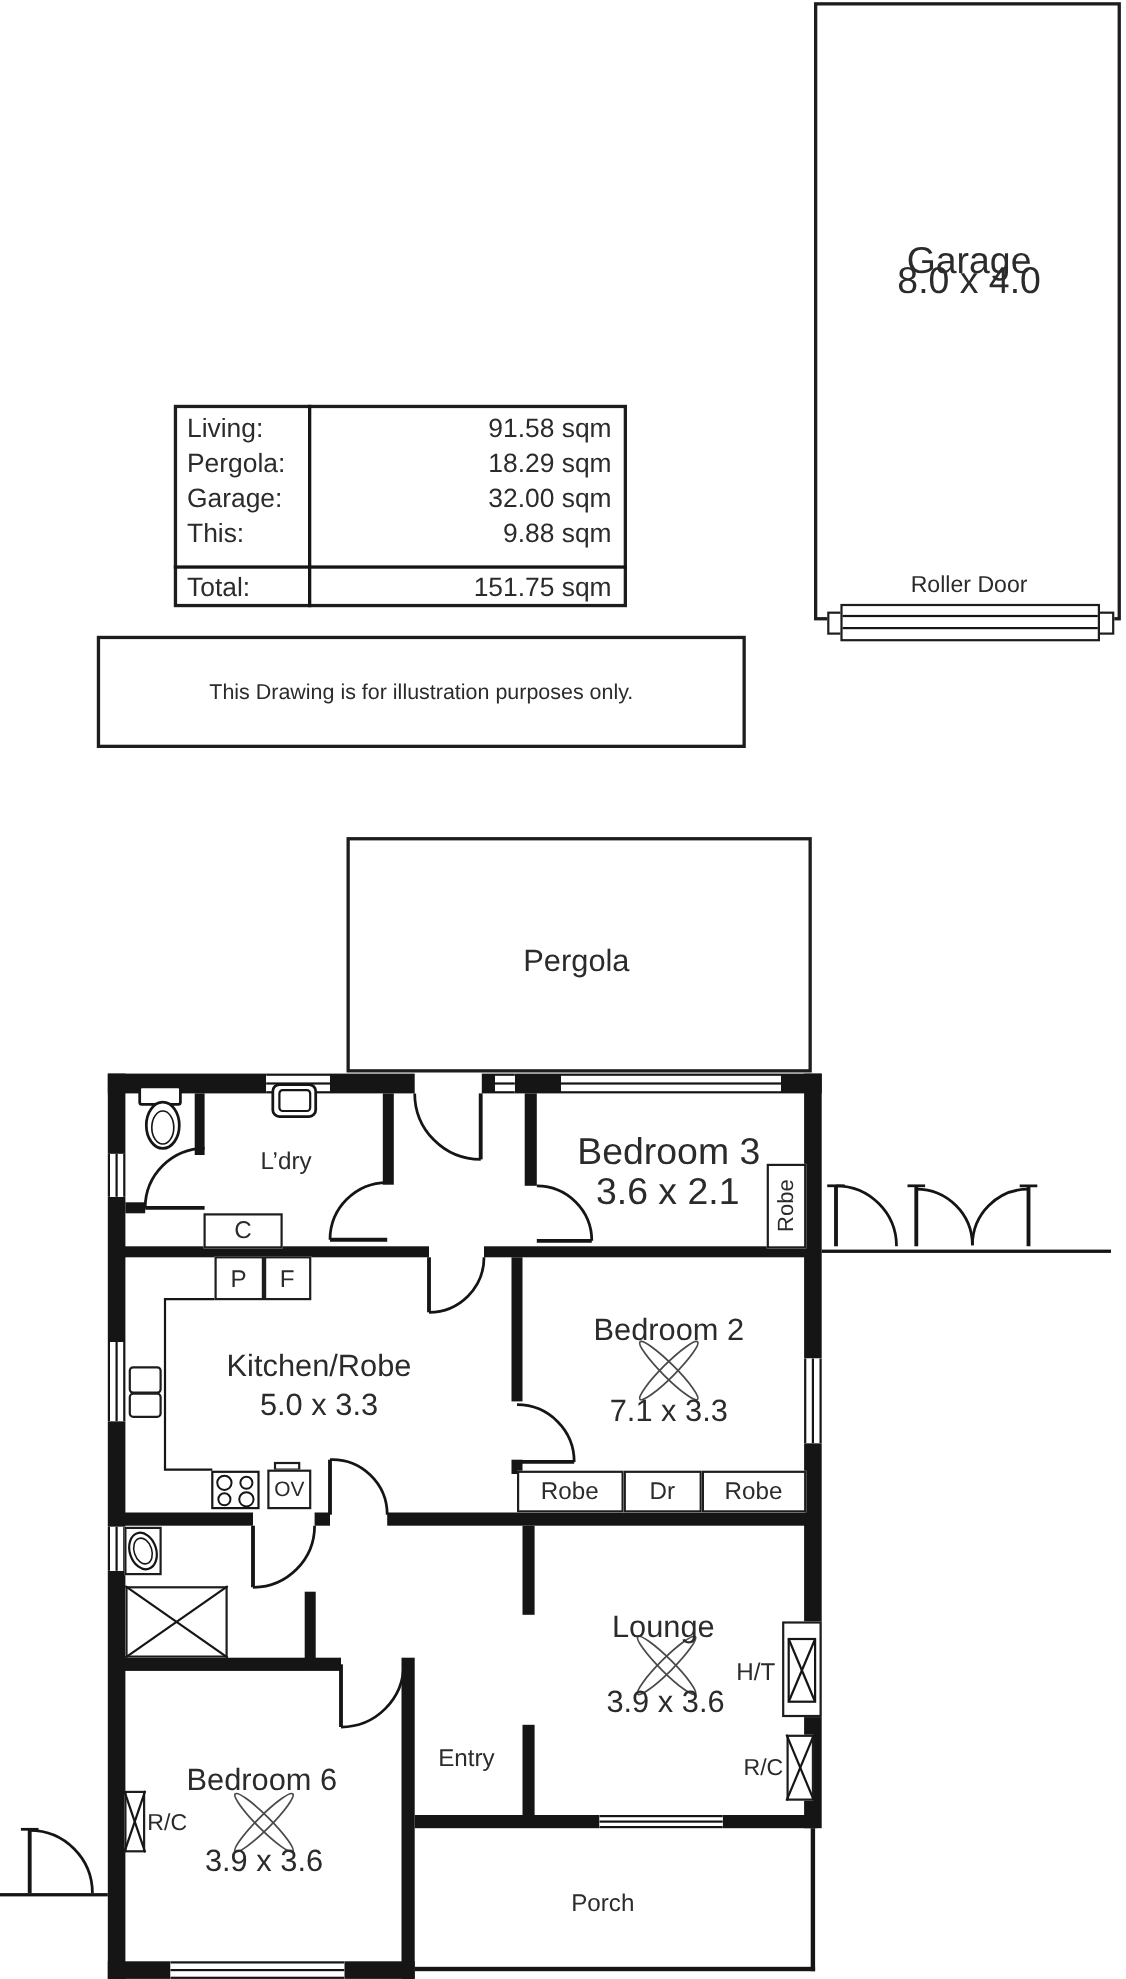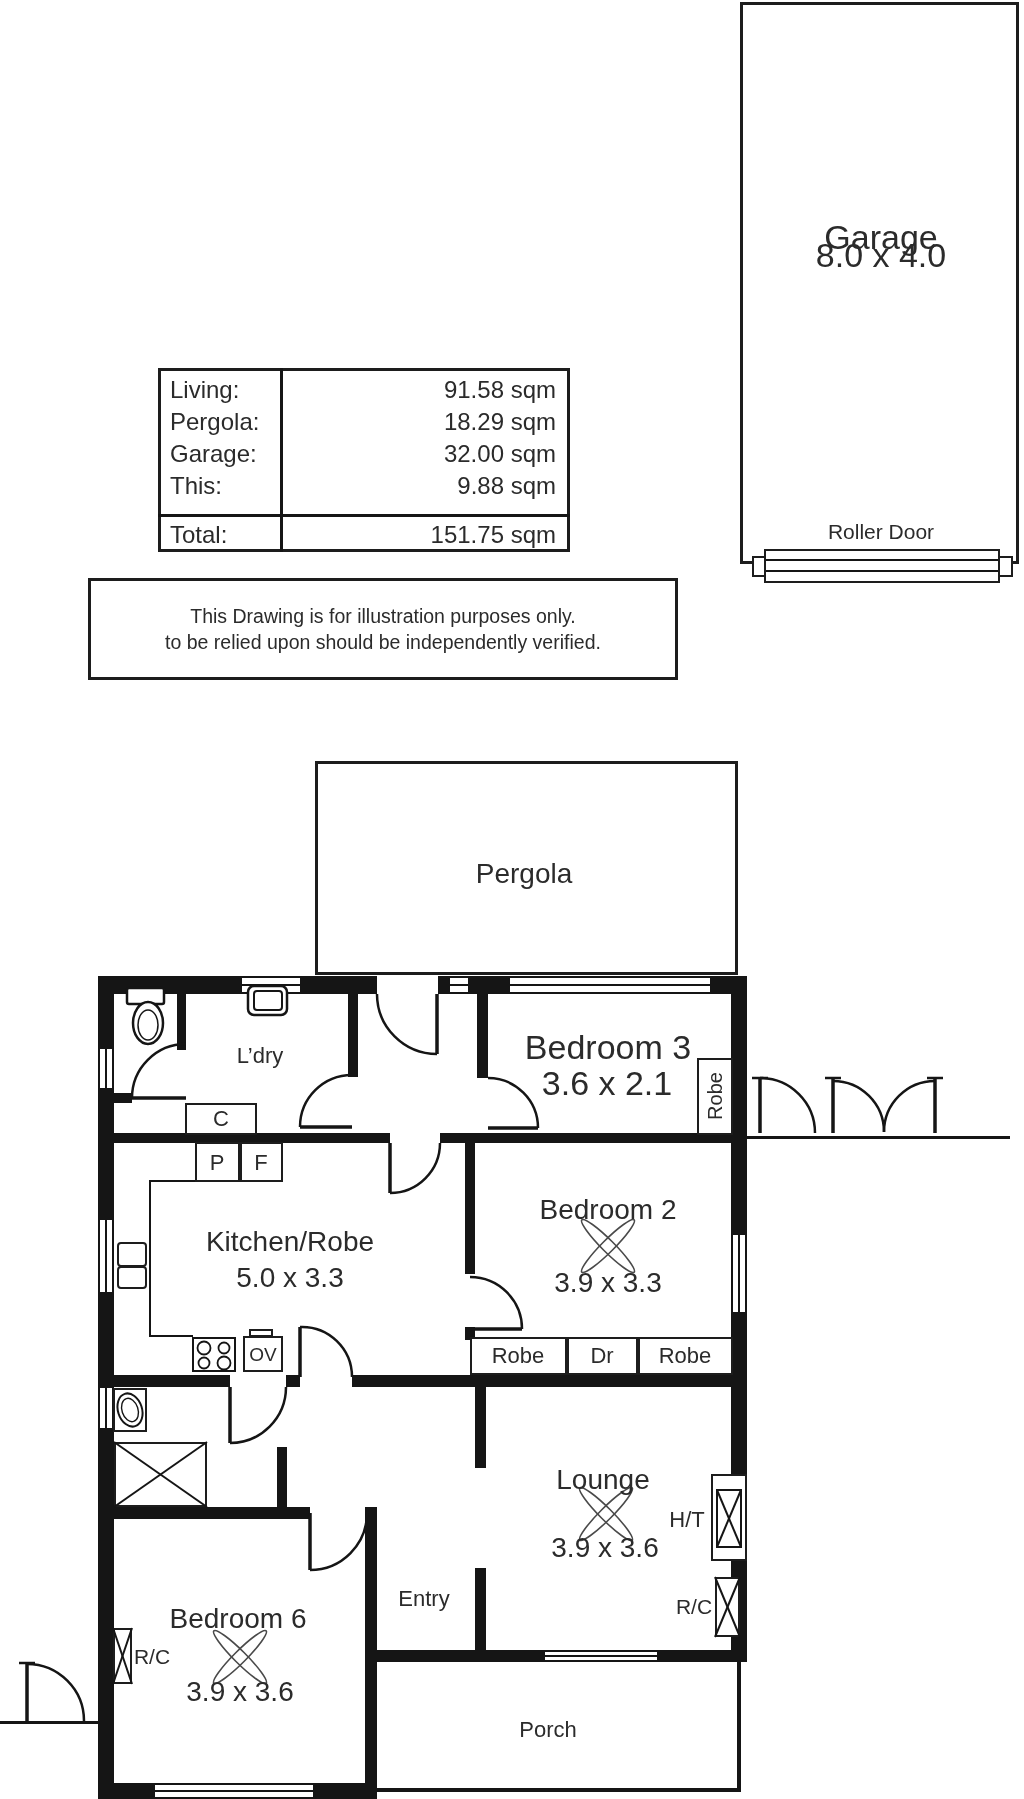--- a/index.html
+++ b/index.html
@@ -50,21 +50,20 @@
   <div class="trow" style="right:468px;top:408px">18.29 sqm</div>
   <div class="trow" style="left:170px;top:440px">Garage:</div>
   <div class="trow" style="right:468px;top:440px">32.00 sqm</div>
   <div class="trow" style="left:170px;top:472px">This:</div>
   <div class="trow" style="right:468px;top:472px">9.88 sqm</div>
   <div class="trow" style="left:170px;top:521px">Total:</div>
   <div class="trow" style="right:468px;top:521px">151.75 sqm</div>
 
   <div class="disc">
     <div>This Drawing is for illustration purposes only.</div>
-    <div>to be relied upon should be independently verified.</div>
   </div>
 
   <div class="frame3" style="left:315px;top:761px;width:423px;height:214px"></div>
   <div class="lbl fs28" style="left:524px;top:874px">Pergola</div>
 
   <div class="wall" style="left:98px;top:976px;width:144px;height:18px"></div>
   <div class="wall" style="left:300px;top:976px;width:77px;height:18px"></div>
   <div class="wall" style="left:438px;top:976px;width:12px;height:18px"></div>
   <div class="wall" style="left:468px;top:976px;width:42px;height:18px"></div>
   <div class="wall" style="left:710px;top:976px;width:37px;height:18px"></div>
@@ -220,21 +219,21 @@
         <ellipse rx="8" ry="12" stroke-width="1.4"></ellipse>
     </g>
   </svg>
 
   <div class="lbl fs26" style="left:260px;top:1056px">L’dry</div>
   <div class="lbl fs27" style="left:608px;top:1048px">Bedroom 3</div>
   <div class="lbl fs27" style="left:607px;top:1084px">3.6 x 2.1</div>
   <div class="lbl fs28" style="left:290px;top:1242px">Kitchen/Robe</div>
   <div class="lbl fs28" style="left:290px;top:1278px">5.0 x 3.3</div>
   <div class="lbl fs28" style="left:608px;top:1210px">Bedroom 2</div>
-  <div class="lbl fs28" style="left:608px;top:1283px">3.9 x 3.3</div>
+  <div class="lbl fs28" style="left:608px;top:1283px">7.1 x 3.3</div>
   <div class="lbl fs28" style="left:603px;top:1480px">Lounge</div>
   <div class="lbl fs28" style="left:605px;top:1548px">3.9 x 3.6</div>
   <div class="lbl fs28" style="left:238px;top:1619px">Bedroom 6</div>
   <div class="lbl fs28" style="left:240px;top:1692px">3.9 x 3.6</div>
   <div class="lbl fs26" style="left:424px;top:1599px">Entry</div>
   <div class="lbl fs26" style="left:548px;top:1730px">Porch</div>
 
   <div class="lbl fs22" style="left:221px;top:1119px">C</div>
   <div class="lbl fs22" style="left:217px;top:1163px">P</div>
   <div class="lbl fs22" style="left:261px;top:1163px">F</div>

